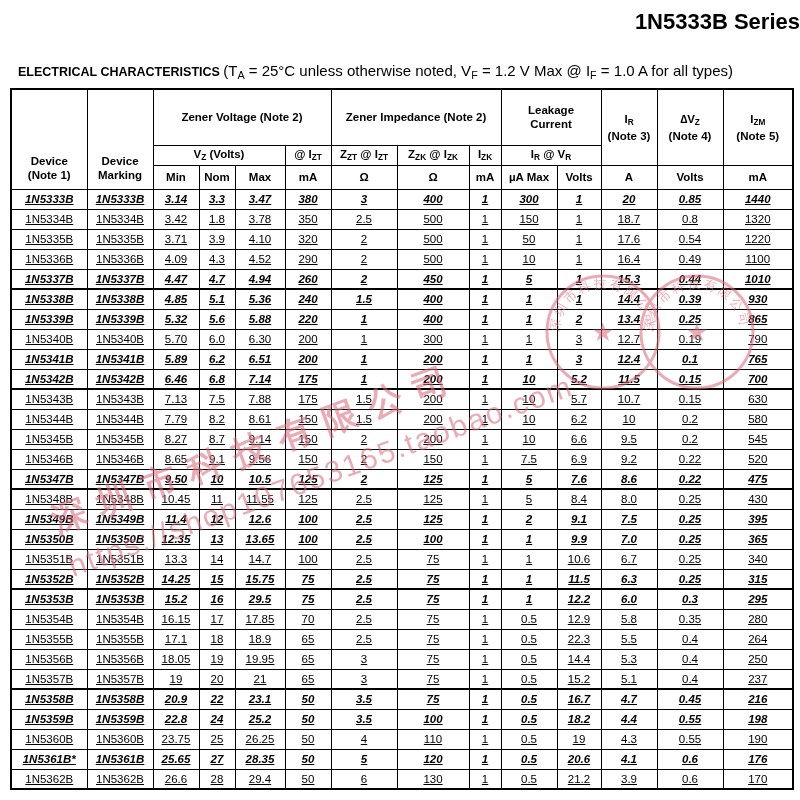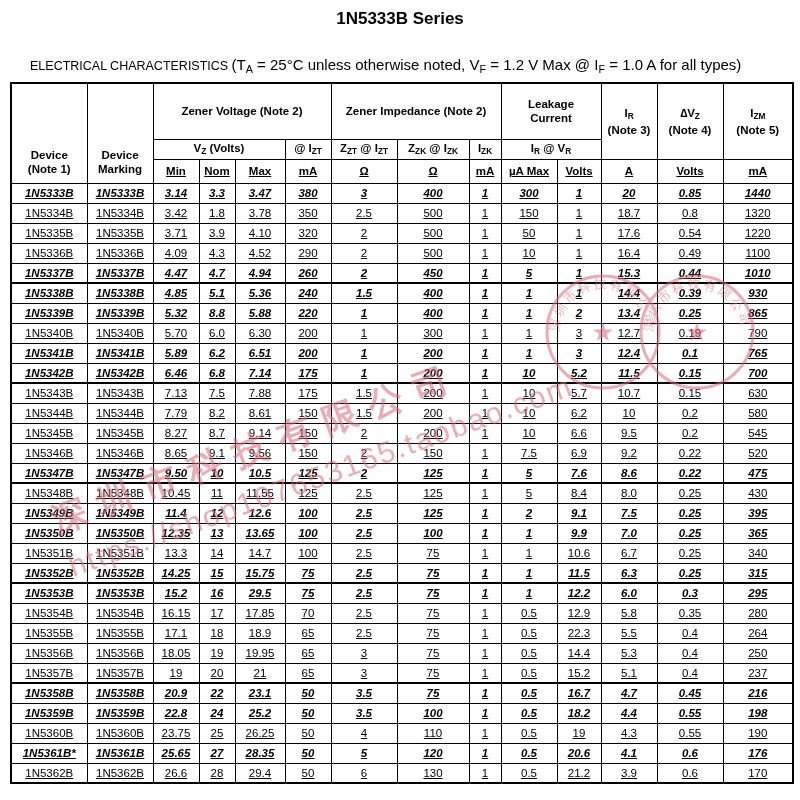--- a/index.html
+++ b/index.html
@@ -8,30 +8,30 @@
     margin: 0;
     background: #ffffff;
     color: #000;
     font-family: "Liberation Sans", sans-serif;
     position: relative;
     overflow: hidden;
   }
   .title {
     margin: 0;
     padding-top: 9px;
-    text-align: center;
-    font-size: 17px;
+    text-align: right;
+    font-size: 22px;
     font-weight: bold;
   }
   .section {
     margin: 27px 0 7px 18px;
     font-size: 12px;
     white-space: nowrap;
   }
-  .section-heading { font-weight: normal; font-size: 12.5px; margin-left: 12px; }
+  .section-heading { font-weight: bold; font-size: 12.5px; }
   .section-conditions { font-size: 15px; }
   sub { font-size: 0.72em; vertical-align: -0.3em; }
 
   table.char-table {
     border-collapse: collapse;
     table-layout: fixed;
     margin-left: 10px;
     width: 782px;
     border: 2px solid #000;
   }
@@ -40,21 +40,21 @@
     text-align: center;
     vertical-align: middle;
     padding: 0 2px;
     overflow: hidden;
     font-size: 11.5px;
     line-height: 1.22;
   }
   th { font-weight: bold; }
   thead tr.h1 { height: 56px; }
   thead tr.h2 { height: 20px; }
-  thead tr.h3 { height: 24px; text-decoration: underline; }
+  thead tr.h3 { height: 24px; }
   tbody tr { height: 20px; text-decoration: underline; }
   .vbottom { vertical-align: bottom; padding-bottom: 7px; }
   tr.group-start td { border-top: 2px solid #000; }
   tr.em td { font-weight: bold; font-style: italic; }
 
   
   .watermark {
     position: absolute;
     left: 0; top: 0;
     width: 800px; height: 800px;
@@ -244,21 +244,21 @@
           <td>1</td>
           <td>1</td>
           <td>14.4</td>
           <td>0.39</td>
           <td>930</td>
         </tr>
         <tr class="em">
           <td>1N5339B</td>
           <td>1N5339B</td>
           <td>5.32</td>
-          <td>8.8</td>
+          <td>5.6</td>
           <td>5.88</td>
           <td>220</td>
           <td>1</td>
           <td>400</td>
           <td>1</td>
           <td>1</td>
           <td>2</td>
           <td>13.4</td>
           <td>0.25</td>
           <td>865</td>

